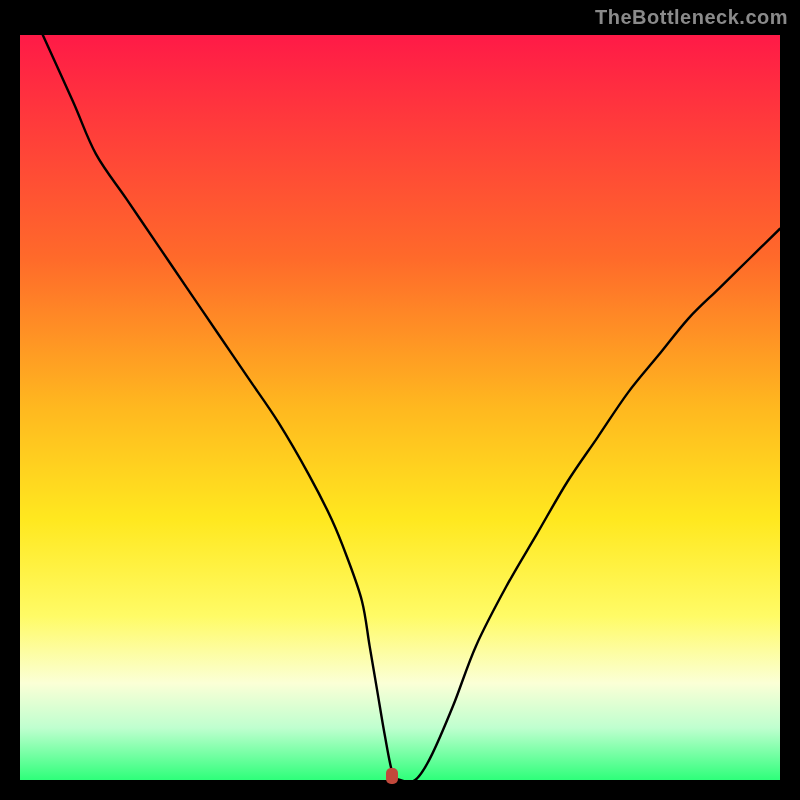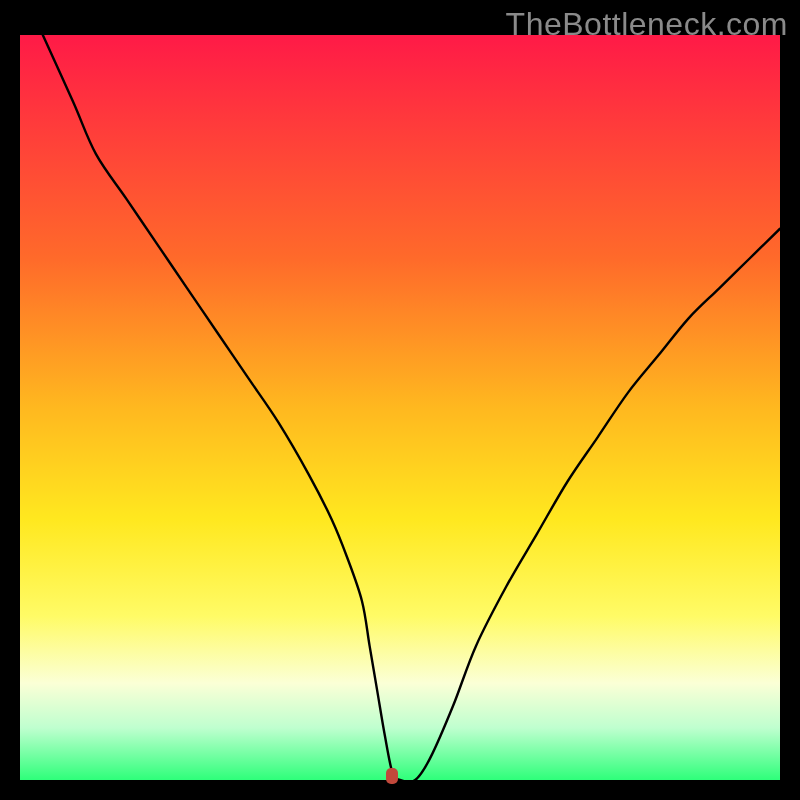--- a/index.html
+++ b/index.html
@@ -33,22 +33,22 @@
       #fffb66 78%,
       #fbffd6 87%,
       #bfffcf 93%,
       #2eff7a 100%);
   }
   .watermark {
     position: absolute;
     top: 6px;
     right: 12px;
     font-family: Arial, Helvetica, sans-serif;
-    font-size: 32px;
-    font-weight: 400;
+    font-size: 20px;
+    font-weight: 700;
     color: #8a8a8a;
     letter-spacing: 0.5px;
   }
   .marker {
     position: absolute;
     width: 12px;
     height: 16px;
     border-radius: 5px;
     background: #c1483b;
   }

